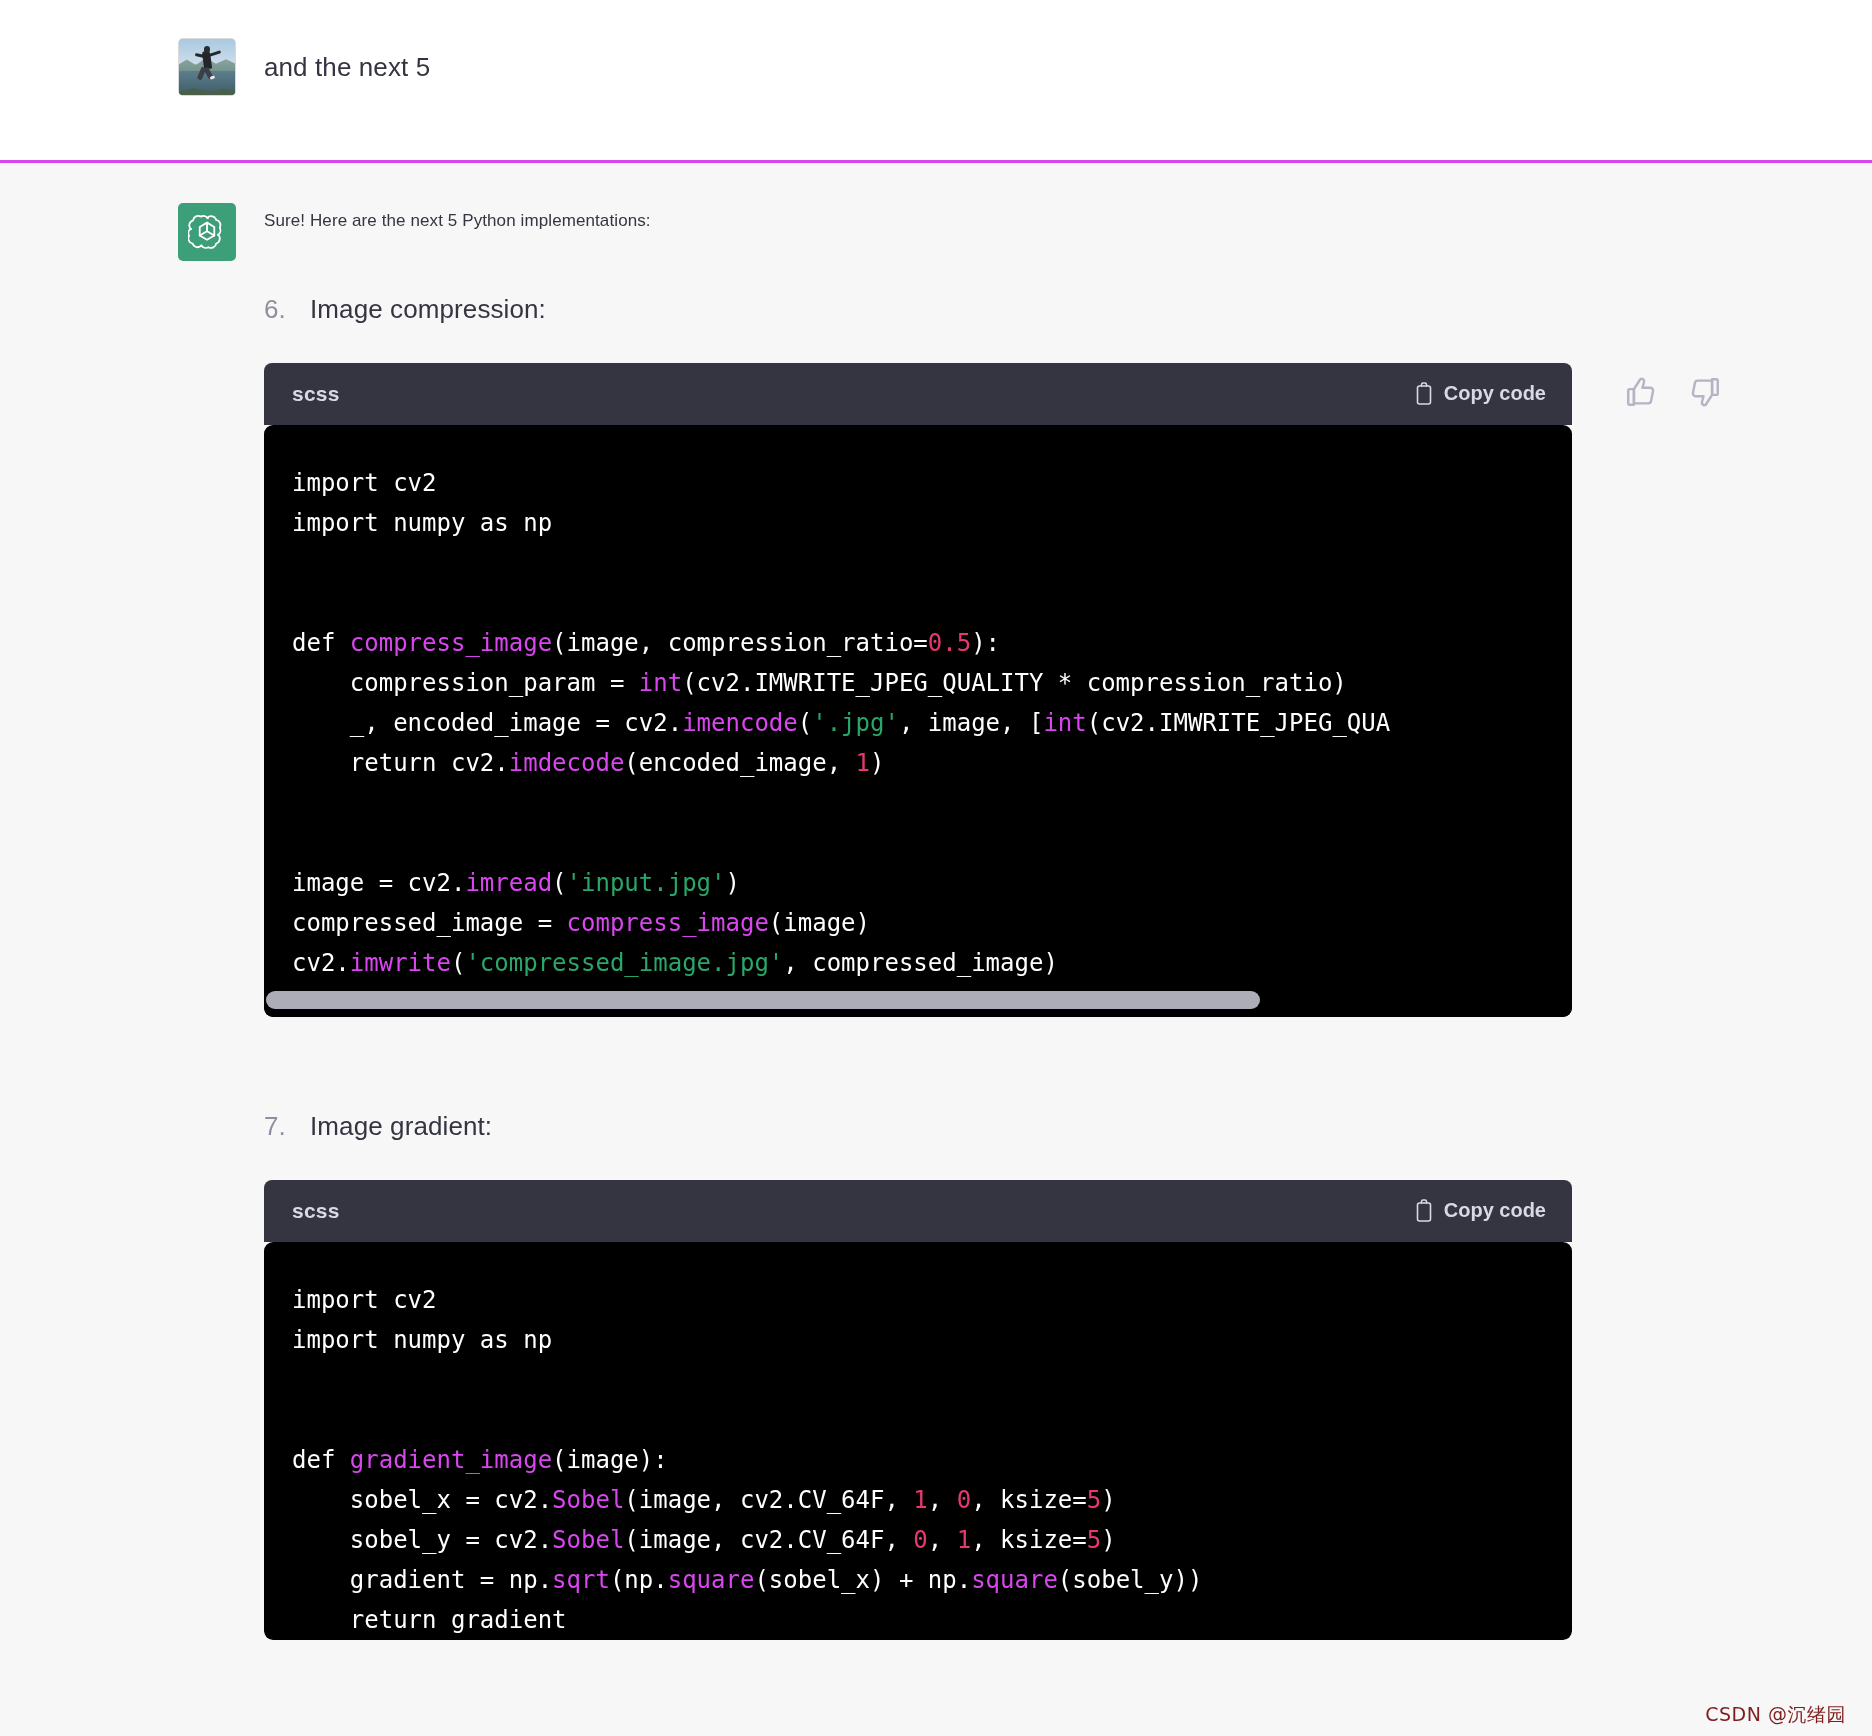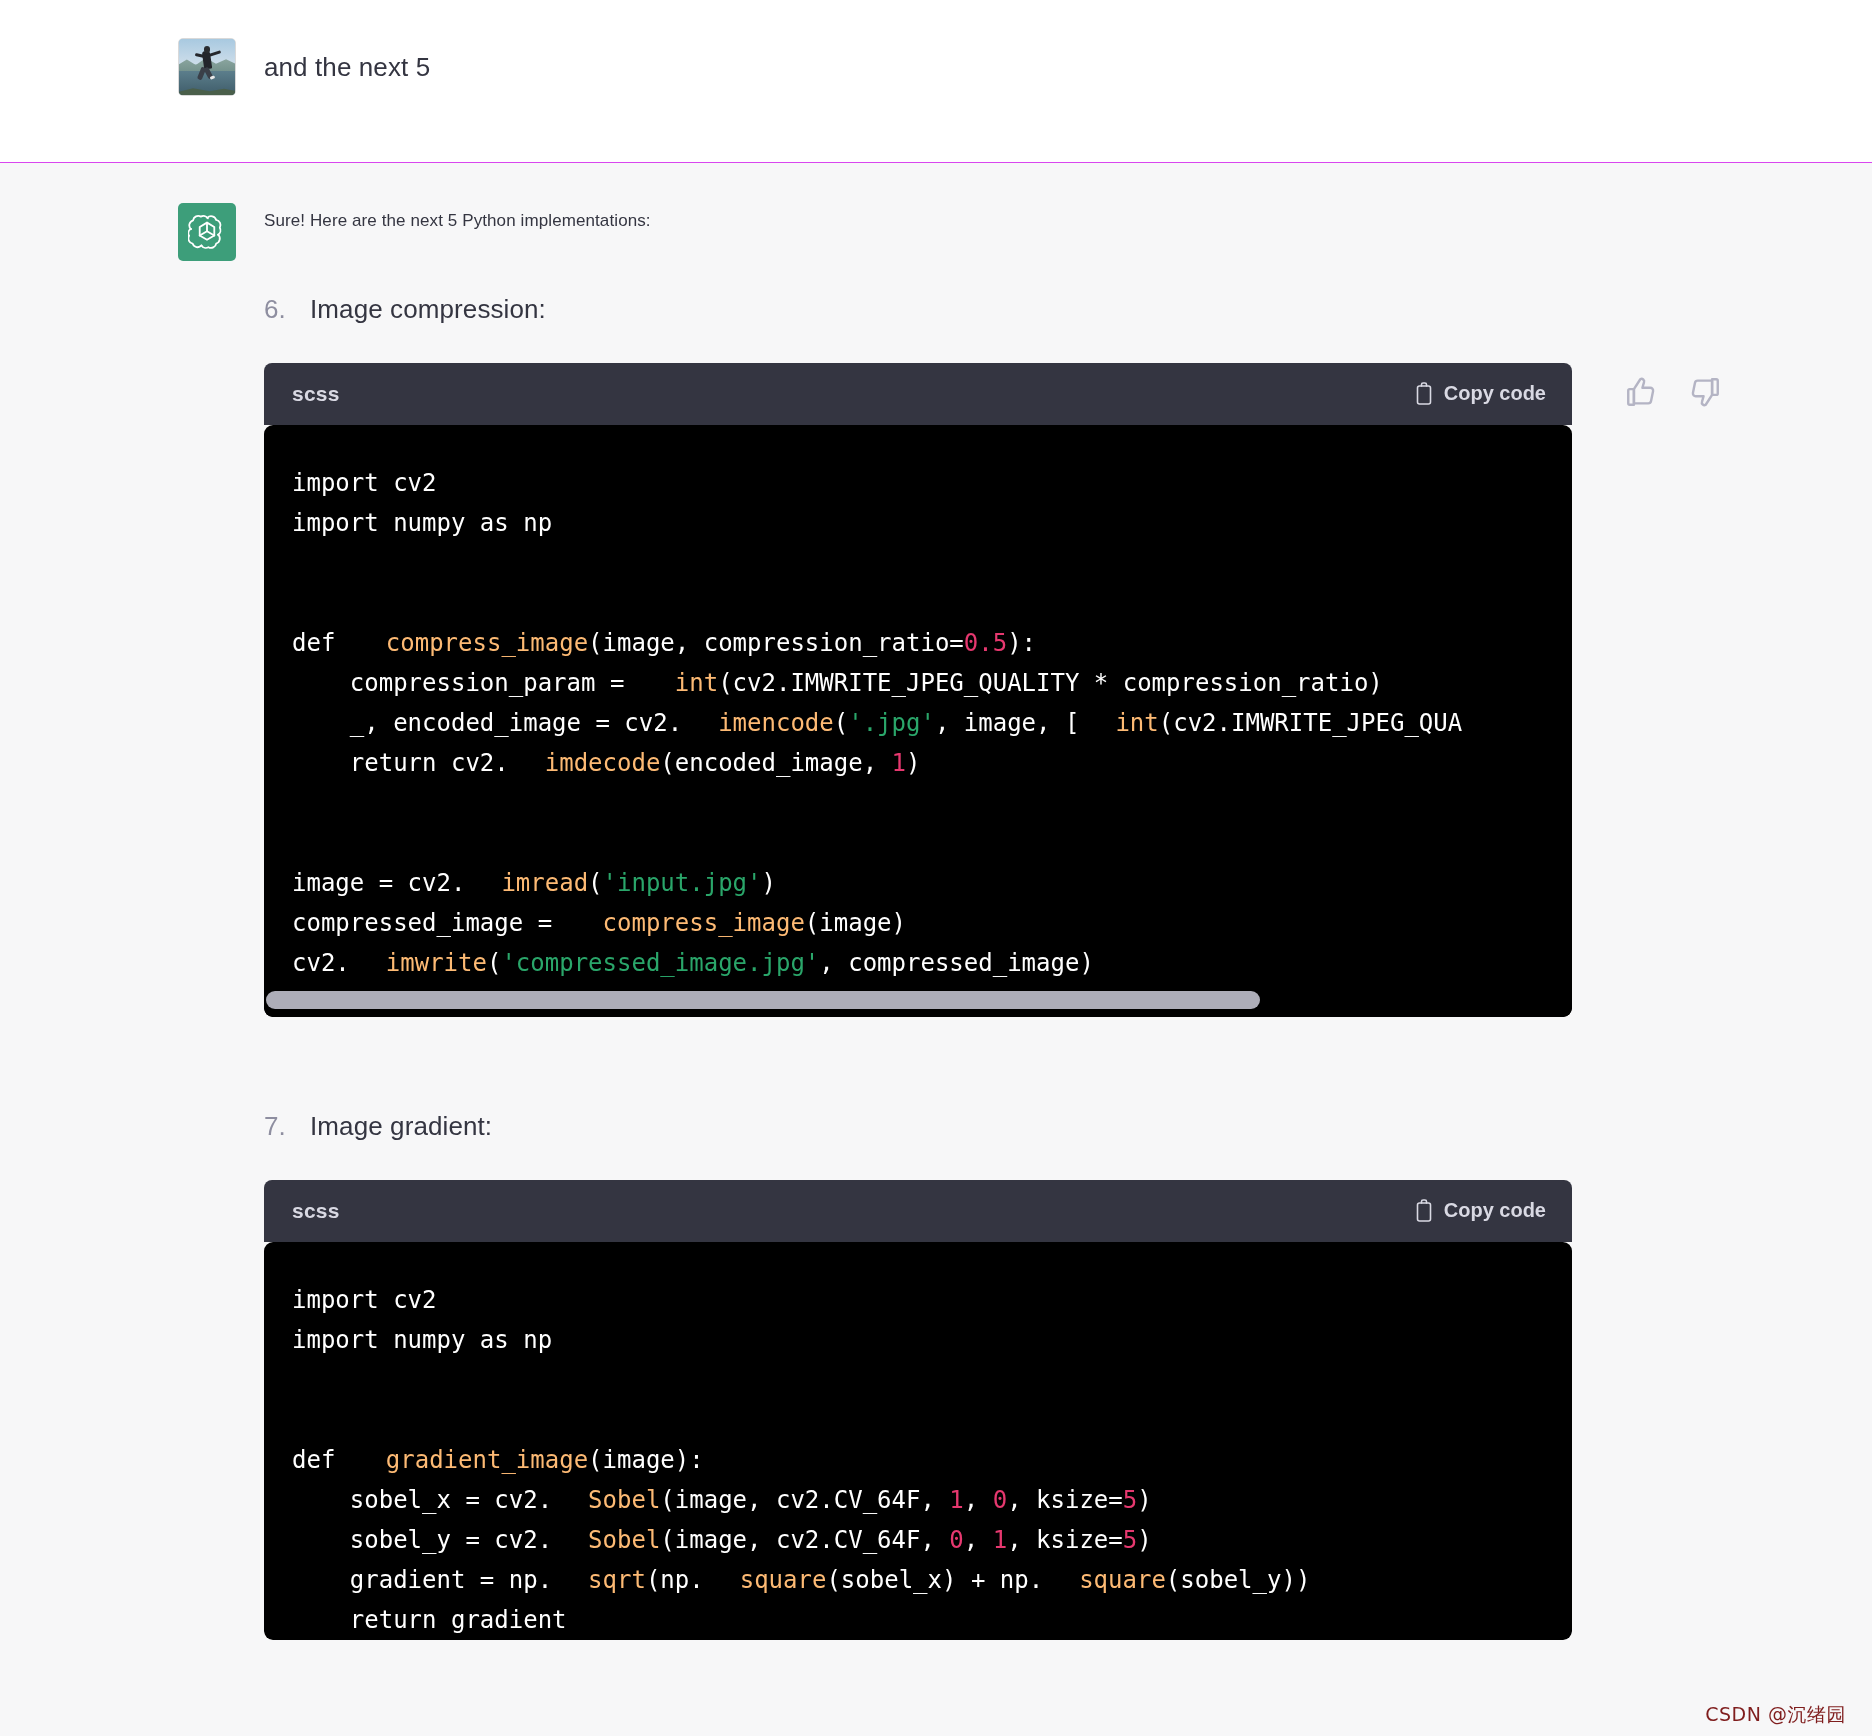--- a/index.html
+++ b/index.html
@@ -8,21 +8,21 @@
     width: 1872px; height: 1736px;
     background: #ffffff;
     font-family: "Liberation Sans", sans-serif;
     overflow: hidden;
   }
   .page { position: relative; width: 1872px; height: 1736px; background: #f7f7f8; }
 
   
   .msg-user {
     background: #ffffff;
-    border-bottom: 1px solid #d946ef;
+    border-bottom: 3px solid #d946ef;
     padding: 38px 0 42px 0;
     min-height: 163px;
   }
   .msg-assistant {
     background: #f7f7f8;
     padding: 40px 0 0 0;
     position: relative;
   }
   .msg-inner {
     display: flex;
@@ -126,21 +126,21 @@
   }
   pre.code {
     margin: 0;
     padding: 0 0 0 28px;
     font-family: "DejaVu Sans Mono", "Liberation Mono", monospace;
     font-size: 24px;
     line-height: 40px;
     color: #ffffff;
     white-space: pre;
   }
-  .tk-fn   { color: #fdba74; margin-left: 36px; }
+  .tk-fn   { color: #d946ef; }
   .tk-num  { color: #e6386f; }
   .tk-str  { color: #2aa66a; }
 
   .code-scroll {
     height: 34px;
     background: #000000;
     padding: 8px 0 8px 0;
     position: relative;
   }
   .scroll-thumb {

